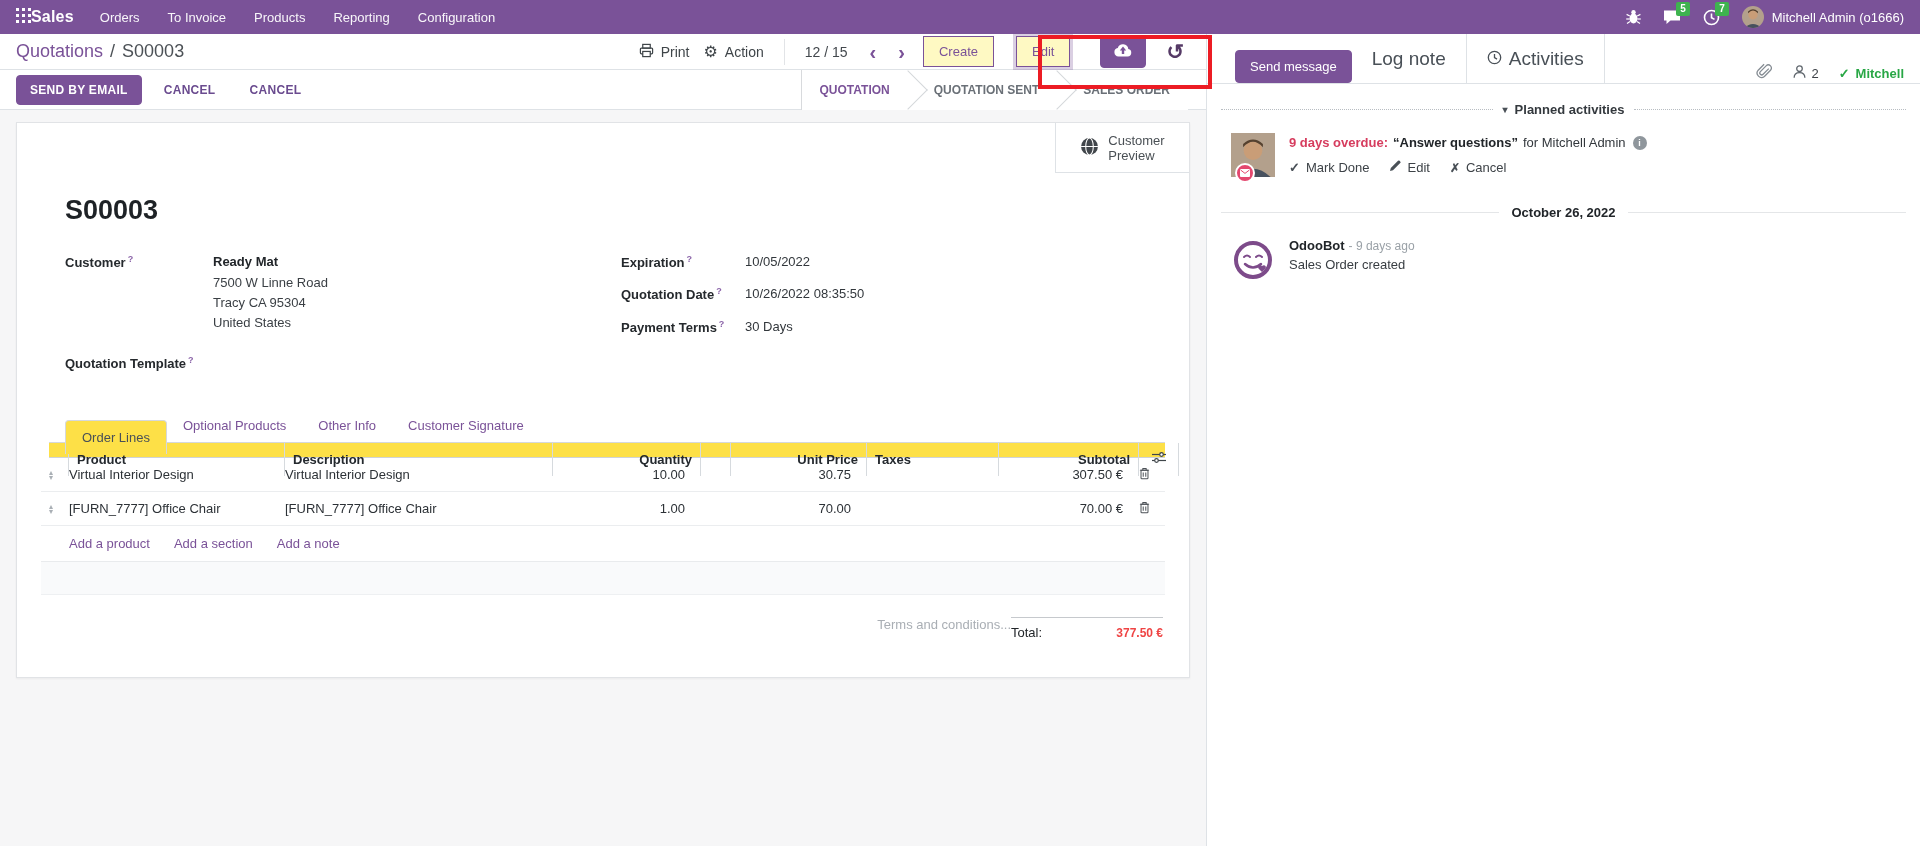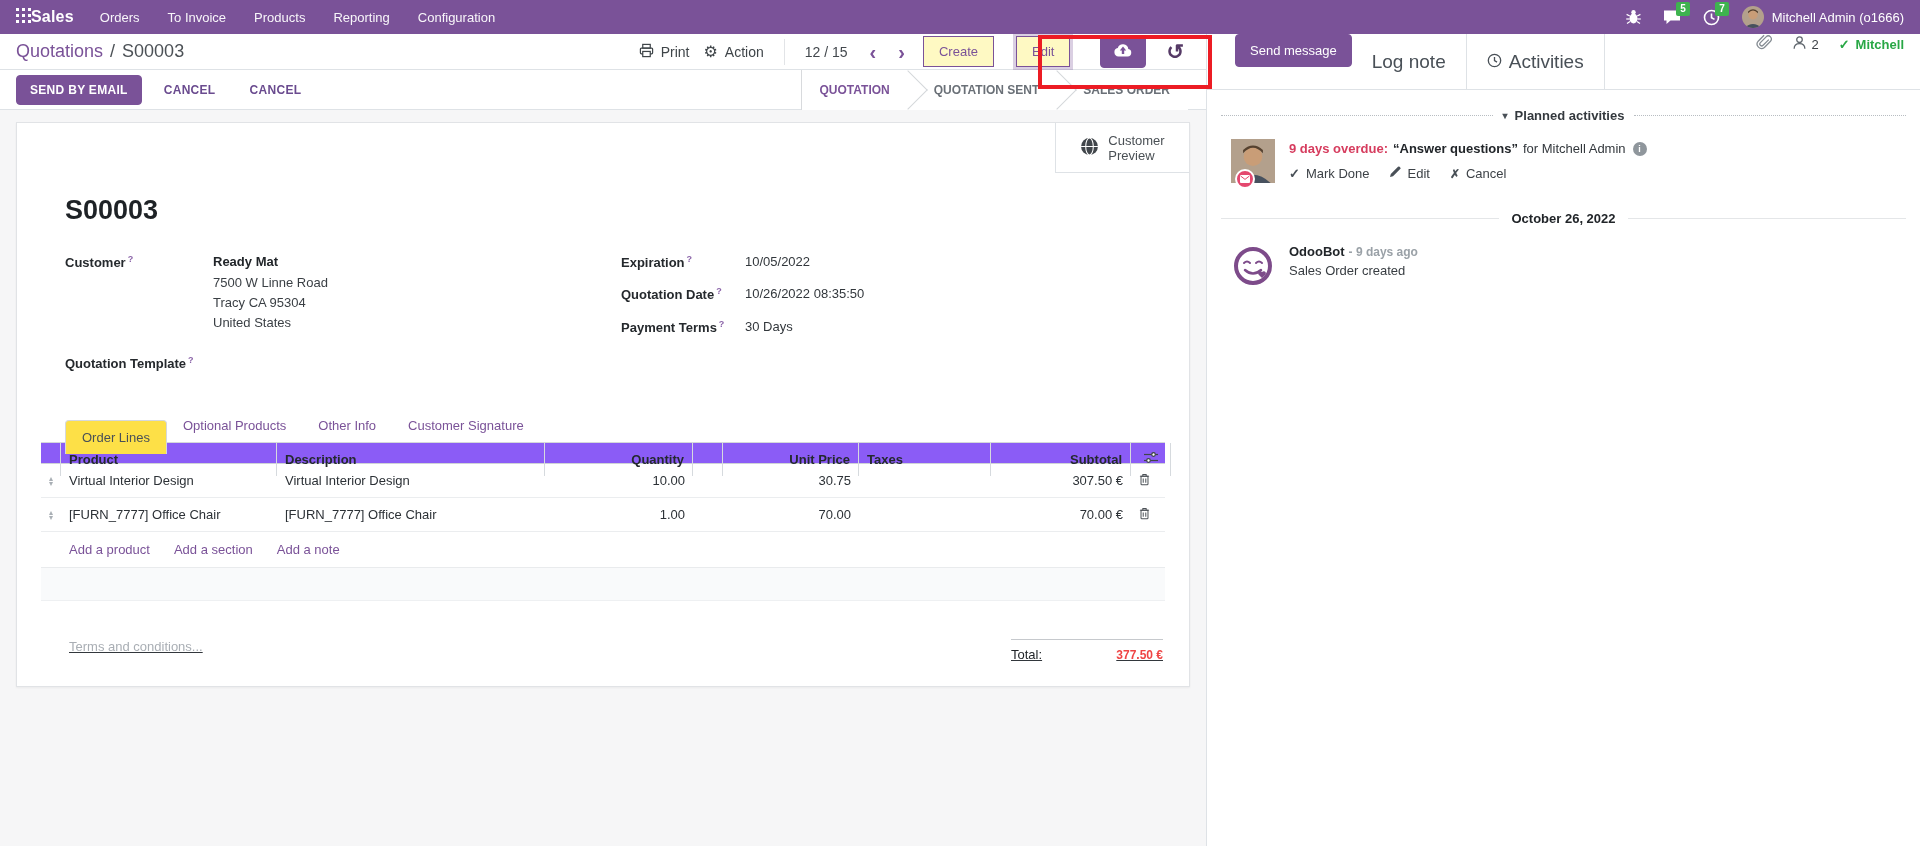--- a/index.html
+++ b/index.html
@@ -73,41 +73,41 @@
   .frow.template-row { margin-top:22px; }
 
   
   .tabs { display:flex; align-items:flex-end; margin:18px 0 0 24px; height:37px; position:relative; z-index:2; }
   .tab { padding:9px 16px; color:#7a5298; font-size:13px; }
   .tab.active { background:#fde047; color:#495057; border:1px solid #d5d8db; border-bottom:none; border-radius:4px 4px 0 0; position:relative; top:12px; }
 
   
   .olist { margin:0 0 0 0; }
   .cols { display:grid; grid-template-columns:20px 216px 268px 148px 30px 136px 132px 140px 40px 1fr; align-items:center; }
-  .ol-head { background:#8b5cf6; border-top:1px solid #d5d8db; border-bottom:1px solid #cfd3d7; height:22px; font-weight:700; color:#24292e; }
+  .ol-head { background:#fde047; border-top:1px solid #d5d8db; border-bottom:1px solid #cfd3d7; height:16px; font-weight:700; color:#24292e;margin-left:8px; }
   .ol-head > div { padding:0 8px; height:33px; display:flex; align-items:center; border-right:1px solid #d6dade; overflow:hidden; }
   .ol-head > div:last-child { border-right:none; }
   .h-right { justify-content:flex-end; }
   .ol-row { background:#fff; border-bottom:1px solid #ebedef; height:34px; color:#2c3136; }
   .ol-row > div { padding:0 8px; overflow:hidden; white-space:nowrap; }
   .c-right { text-align:right; }
   .drag { display:flex; flex-direction:column; align-items:center; line-height:5px; font-size:8px; color:#a9afb5; }
   .subtotal-cell { display:flex; justify-content:flex-end; align-items:center; gap:10px; }
   .links-row { display:flex; gap:24px; padding:10px 0 10px 28px; border-bottom:1px solid #e9ebed; background:#fff; }
   .links-row span { color:#7a5298; }
   .stripe { height:33px; background:#f9fafb; border-bottom:1px solid #eef0f2; }
 
-  .sheet-bottom { display:flex; justify-content:space-between; margin-top:38px; padding:0 0 0 28px;text-decoration:underline; }
+  .sheet-bottom { display:flex; justify-content:flex-end; margin-top:22px; padding:0 0 0 28px; }
   .terms { color:#a9aeb4; }
   .totalbox { width:152px; border-top:1px solid #c6c9cd; padding-top:7px; display:flex; justify-content:space-between; align-items:baseline; margin-right:2px; }
   .total-label { font-size:13px; color:#212529; }
   .total-value { font-size:12px; font-weight:700; color:#ef4444; }
 
   
-  .chatter-header { height:56px; border-bottom:1px solid #dee2e6; display:flex; align-items:flex-start; padding:0 16px 0 28px; }
+  .chatter-header { height:50px; border-bottom:1px solid #dee2e6; display:flex; align-items:flex-end; padding:0 16px 0 28px; }
   .ch-left { display:flex; align-items:center; }
   .btn-send { background:#7a5298; color:#fff; border:1px solid #7a5298; border-radius:4px; padding:8px 14px; font-size:13px; font-family:inherit; }
   .ch-item { display:flex; align-items:center; gap:7px; padding:0 20px; color:#495057; font-size:19px; height:100%; }
   .ch-activities { border-left:1px solid #dee2e6; border-right:1px solid #dee2e6; }
   .ch-spacer { flex:1; }
   .ch-rightgrp { display:flex; align-items:center; gap:20px; }
   .followers { display:flex; align-items:center; gap:4px; color:#3d4247; }
   .following { display:flex; align-items:center; gap:6px; color:#28a745; font-weight:600; }
   .chk { color:#28a745; font-weight:700; }
 
@@ -129,21 +129,21 @@
   .act-line2 { display:flex; gap:20px; margin-top:7px; color:#3d4247; font-size:13px; align-items:center; }
   .act-btn { display:flex; gap:6px; align-items:center; }
   .xmark { font-weight:700; color:#495057; font-size:12px; }
 
   .datesep { display:flex; align-items:center; gap:12px; padding:16px 14px 12px; }
   .dateline { flex:1; border-top:1px solid #e4e6e8; }
   .datesep .lbl { font-size:13px; font-weight:700; color:#212529; }
 
   .message { display:flex; gap:14px; padding:6px 24px; }
   .msg-name { font-size:13px; color:#212529; font-weight:700; }
-  .msg-time { font-size:12px; color:#9aa1a7; font-weight:700; margin-left:4px; }
+  .msg-time { font-size:12px; color:#9aa1a7; font-weight:400; margin-left:4px; }
   .msg-body { margin-top:4px; color:#383d42; font-size:13px; }
 </style>
 </head>
 <body>
 
 <header class="topbar" data-interactable="false">
   <div class="tb-left">
     <div class="tb-brand">
       <span class="iconsvg" data-interactable="true">
         <svg width="15" height="15" viewBox="0 0 15 15">

